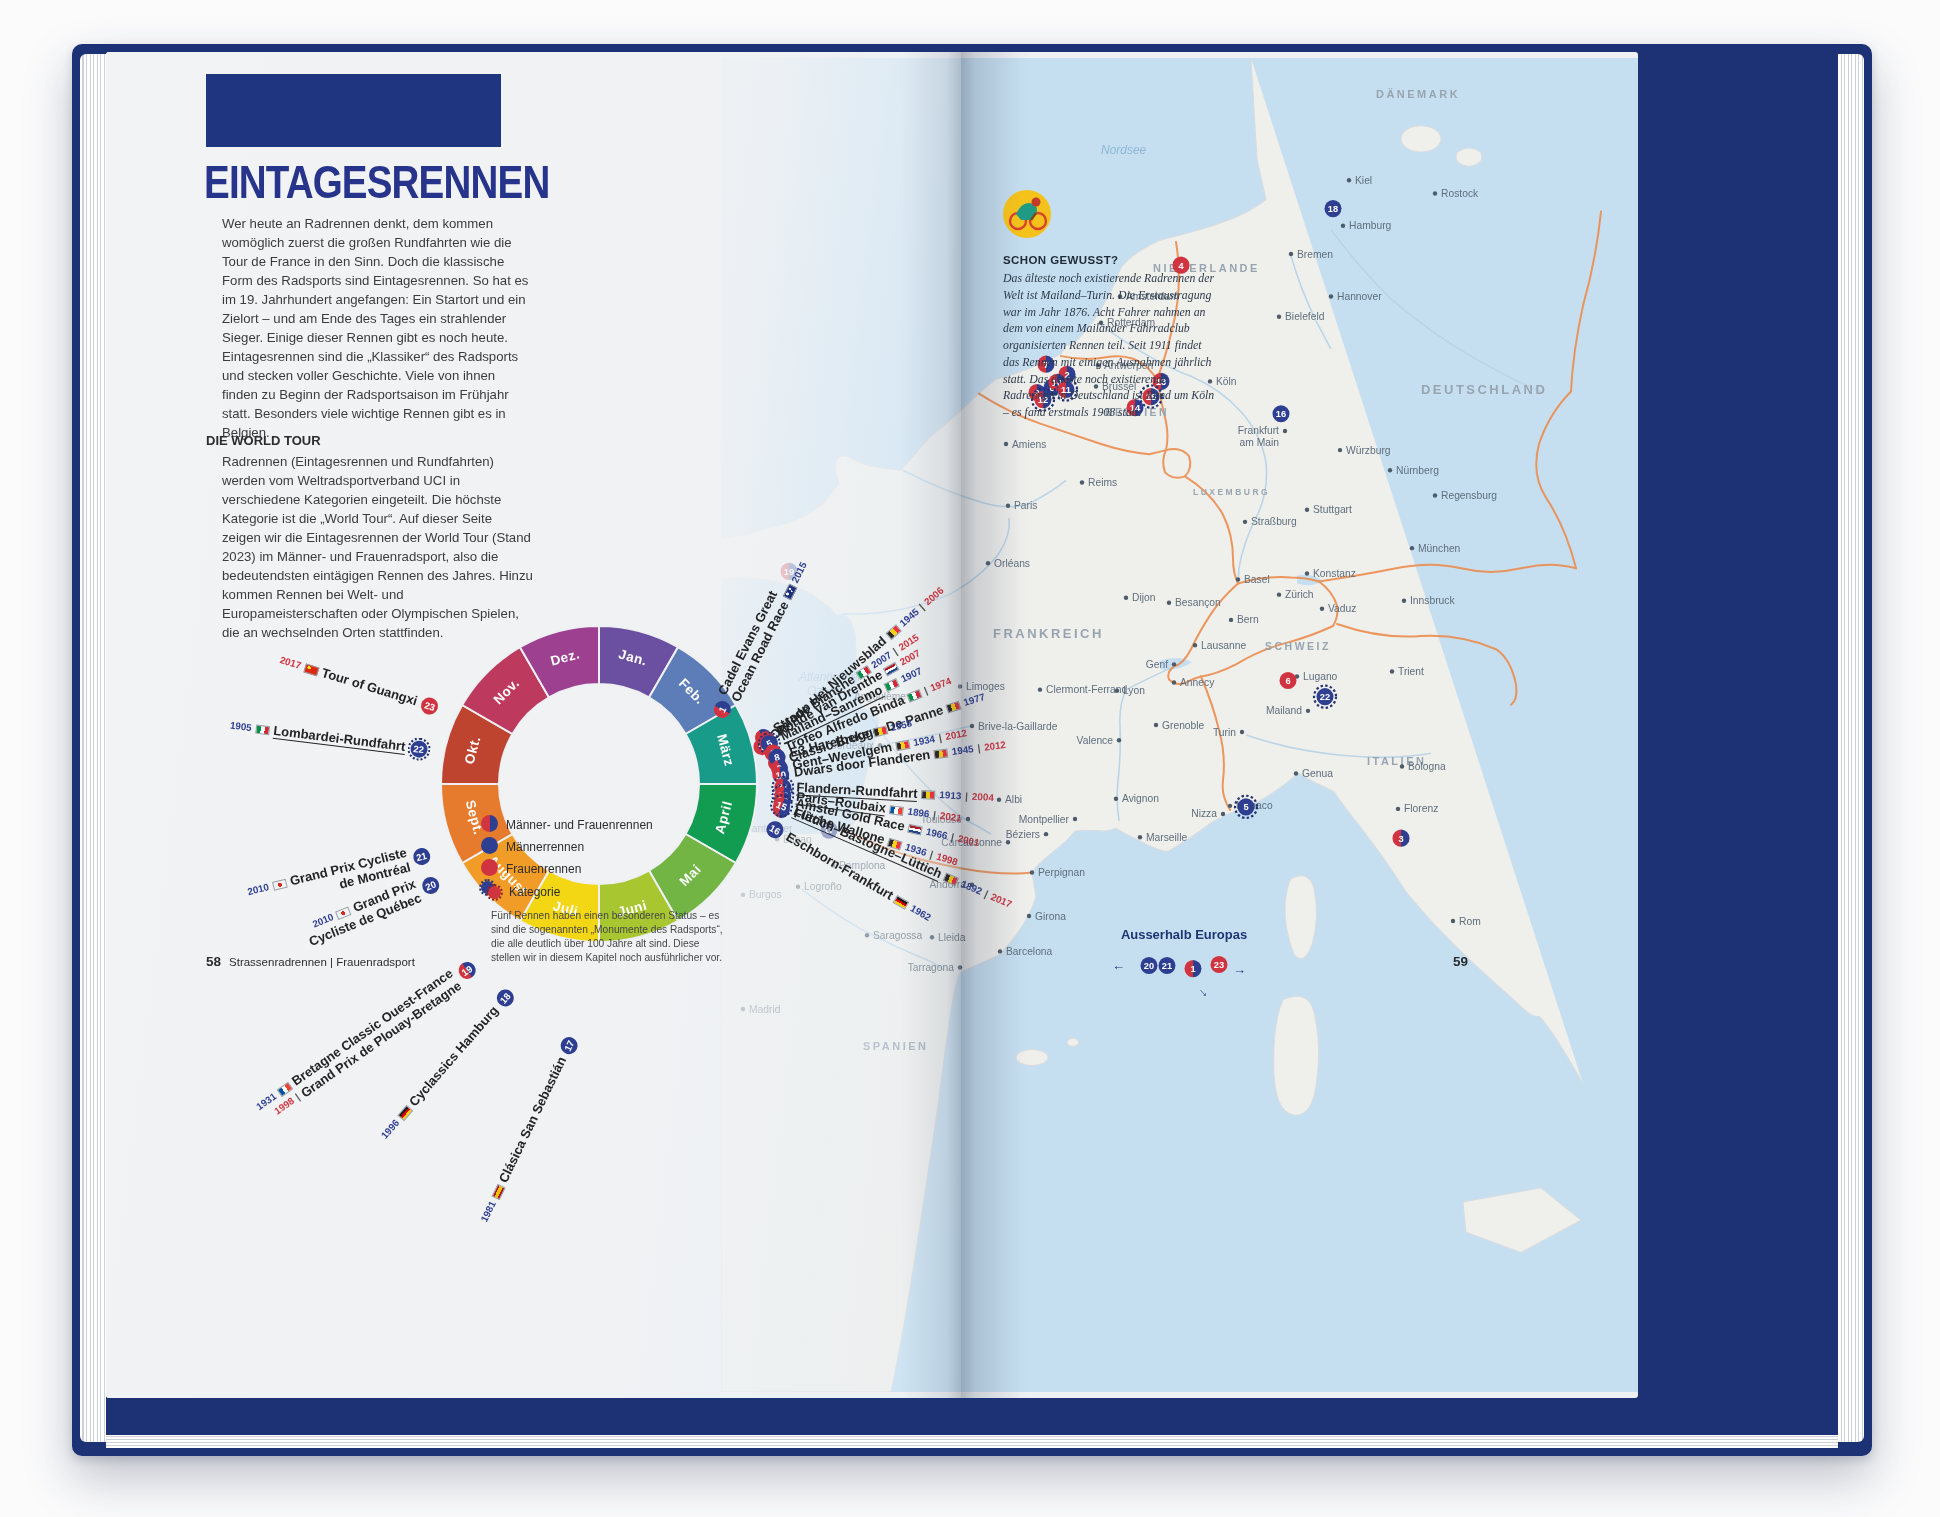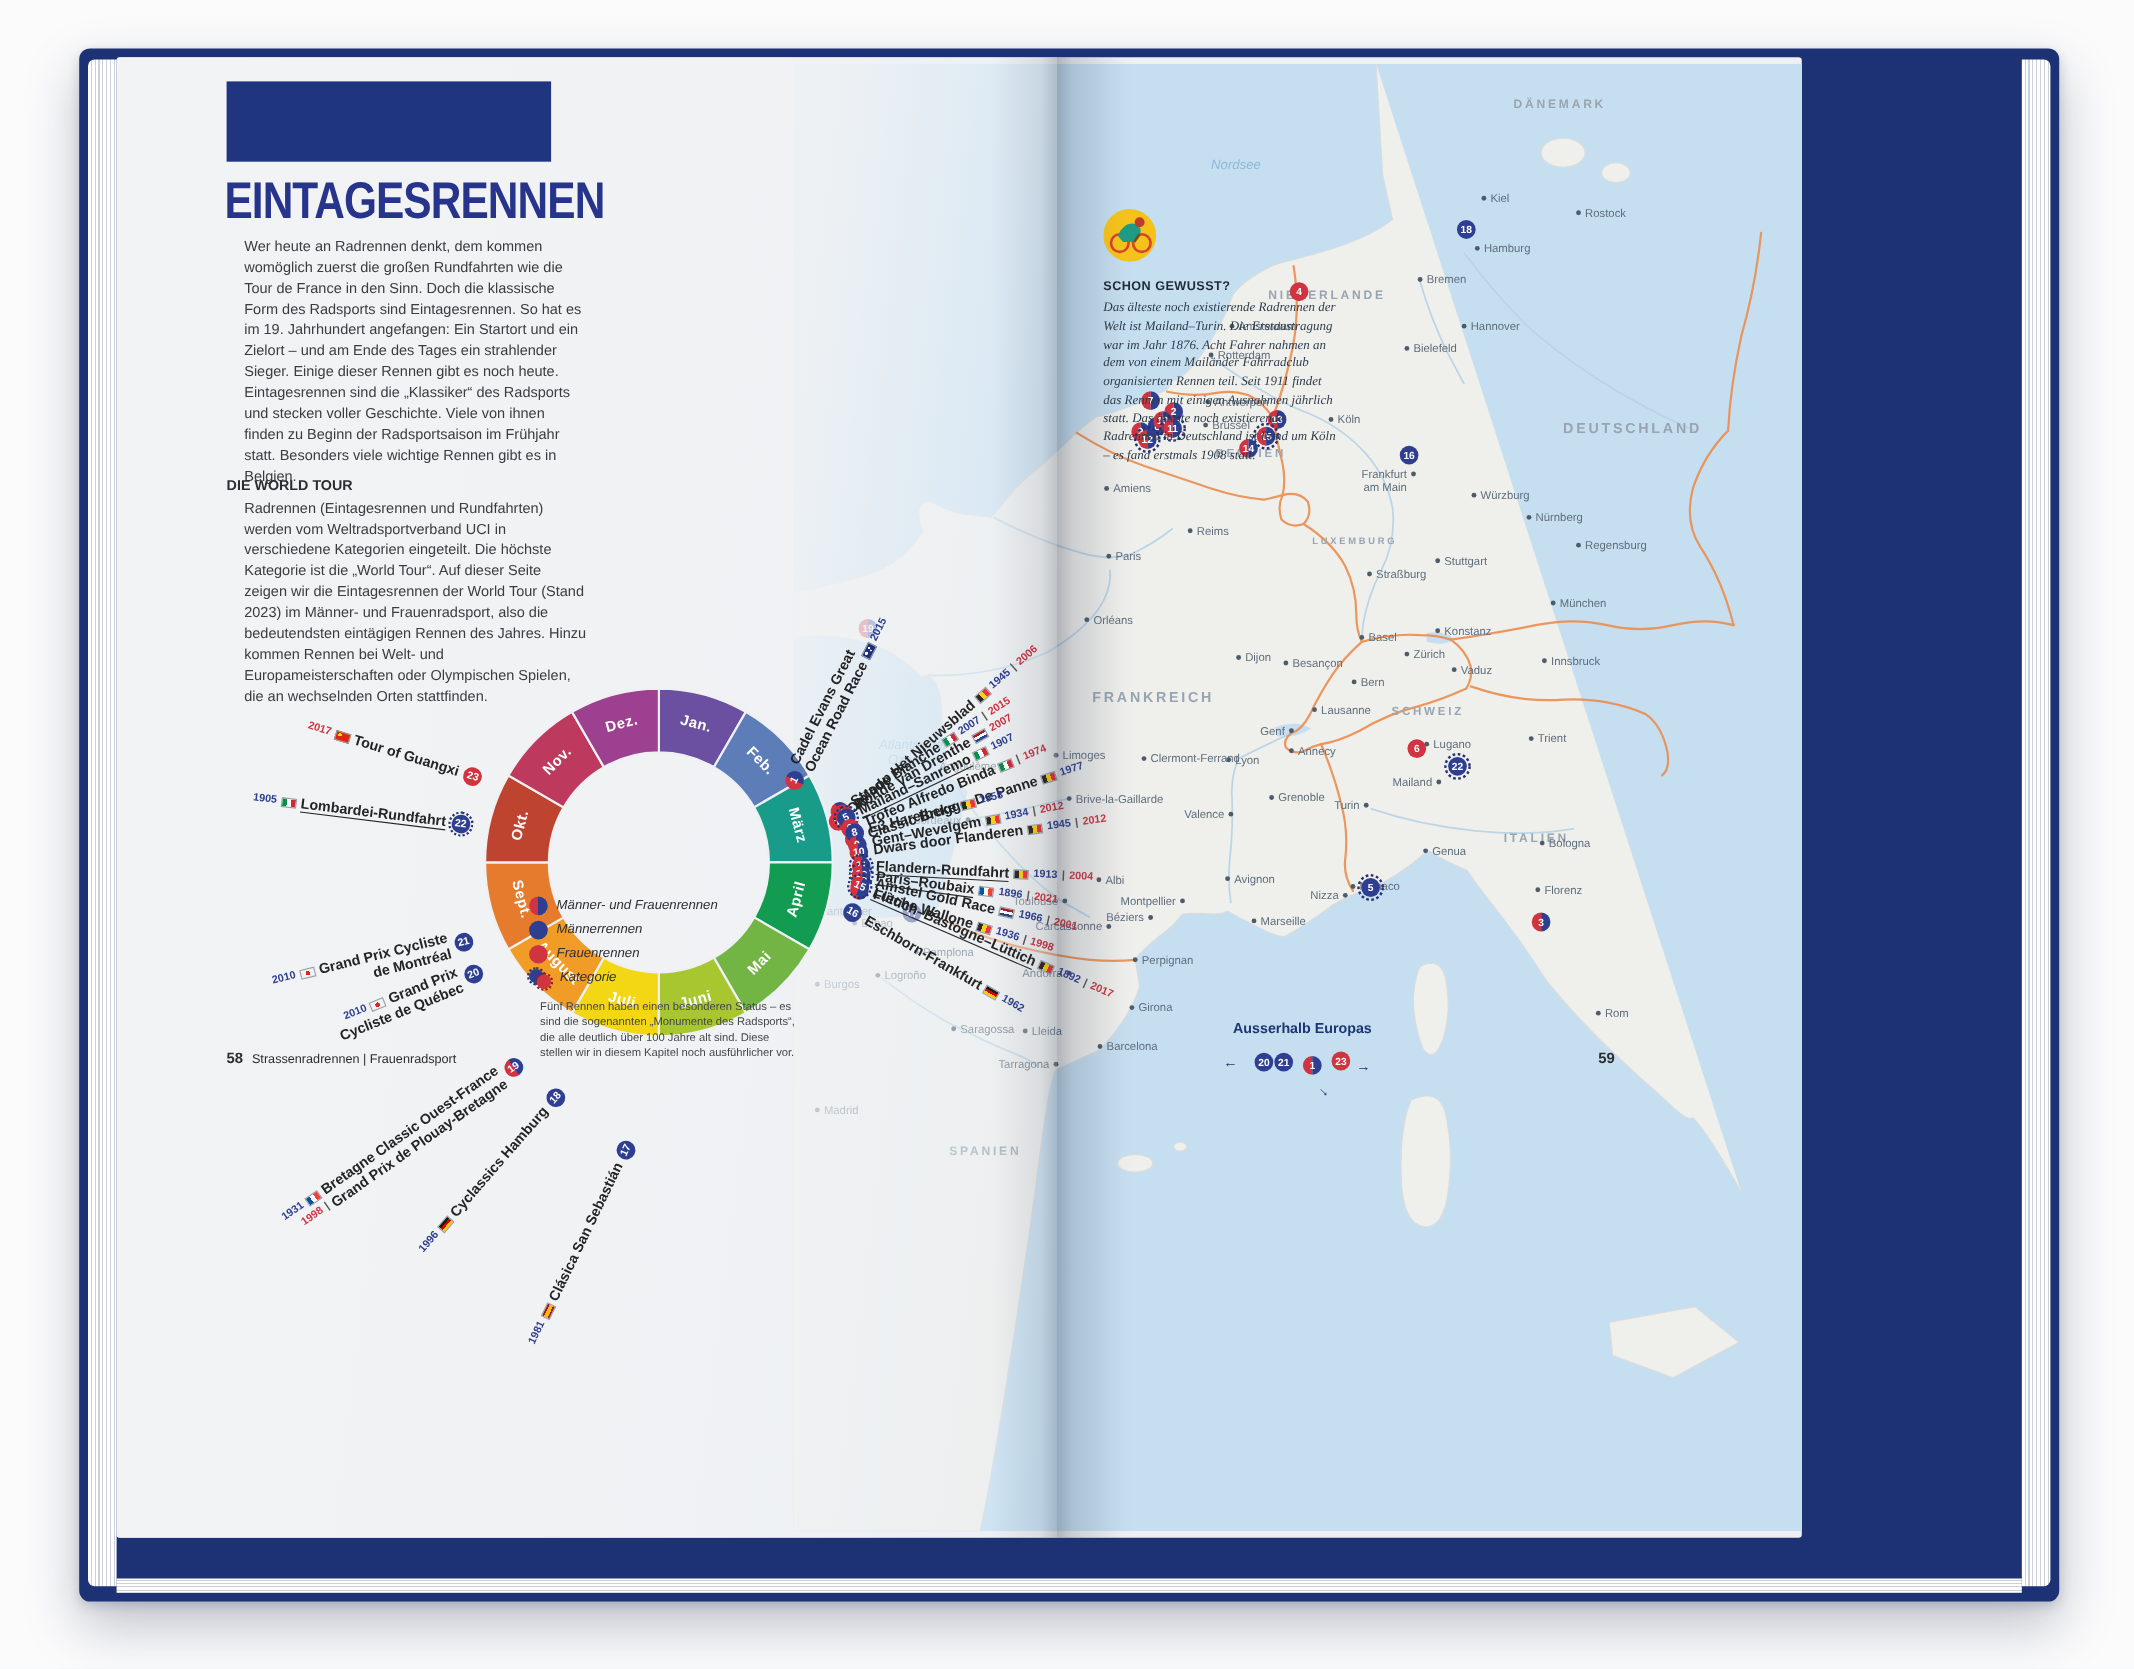--- a/index.html
+++ b/index.html
@@ -39,21 +39,21 @@
   .yr.m{color:#2e3f92;} .yr.w{color:#cf3440;} .ysep{font-size:9.8px;color:#555;font-weight:bold;}
   .flag{display:inline-block;width:14px;height:9px;border:.5px solid #9aa0a8;flex:0 0 auto;}
   .badge{display:inline-flex;align-items:center;justify-content:center;width:17px;height:17px;border-radius:50%;
     color:#fff;font-size:9.5px;font-weight:bold;flex:0 0 auto;}
   .badge.men{background:#2e3f92;} .badge.women{background:#cf3440;}
   .badge.both{background:linear-gradient(90deg,#cf3440 50%,#2e3f92 50%);}
   .badge.mon-men{background:#2e3f92;outline:2px dotted #25316f;outline-offset:1px;}
   .badge.mon-both{background:linear-gradient(90deg,#cf3440 50%,#2e3f92 50%);outline:2px dotted #25316f;outline-offset:1px;}
   
   .legend{position:absolute;left:375px;top:763px;}
-  .leg-row{display:flex;align-items:flex-start;gap:8px;margin-bottom:5px;font-style:italic;}
+  .leg-row{display:flex;align-items:flex-end;gap:8px;margin-bottom:5px;}
   .leg-row span.lab{font-size:12px;color:#2c2e31;}
   .mon-pair{position:relative;width:20px;height:18px;flex:0 0 auto;}
   .mon-pair i{position:absolute;width:13px;height:13px;border-radius:50%;display:block;}
   .mon-pair i.b{left:0;top:0;background:#2e3f92;outline:2px dotted #25316f;}
   .mon-pair i.r{left:7px;top:5px;background:#cf3440;outline:2px dotted #8f2029;}
   .leg-note{position:absolute;left:385px;top:857px;width:235px;font-size:10.2px;line-height:1.38;color:#45474a;}
   .footer-left{position:absolute;left:100px;top:902px;display:flex;align-items:baseline;gap:8px;color:#2b2d30;}
   .footer-left b{font-size:13.5px;} .footer-left span{font-size:11.5px;}
   
   .right-page{position:absolute;left:855px;top:0;width:877px;height:1346px;}

